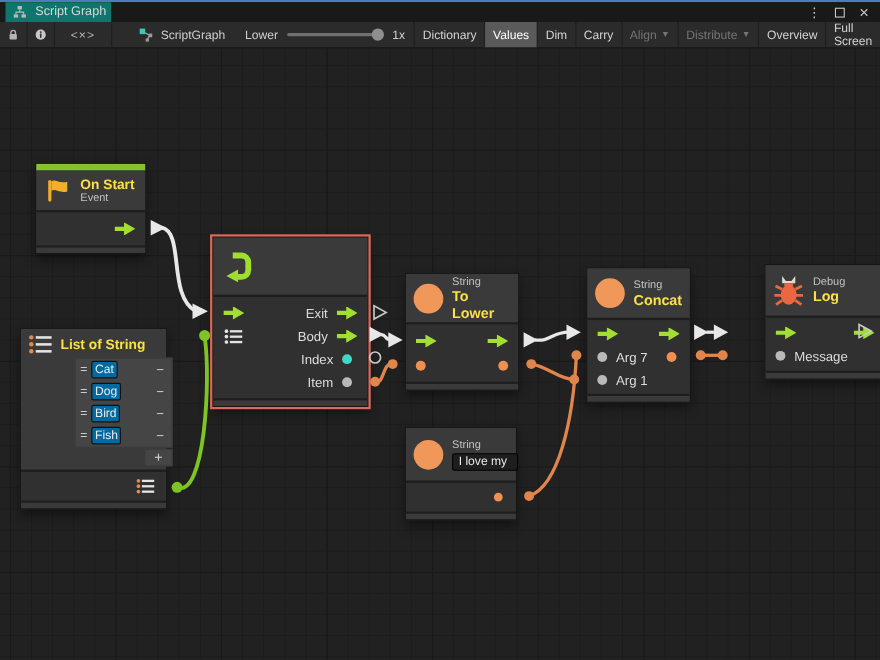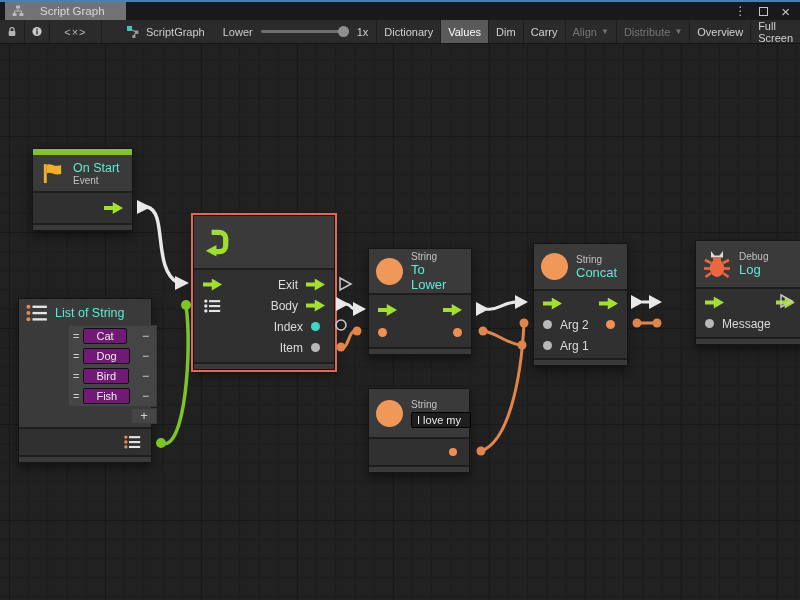--- a/index.html
+++ b/index.html
@@ -3,21 +3,21 @@
 <meta charset="utf-8">
 <style>
   * { margin:0; padding:0; box-sizing:border-box; }
   html,body { width:800px; height:600px; overflow:hidden; background:#1a1a1a;
     font-family:"Liberation Sans", sans-serif; -webkit-font-smoothing:antialiased; }
   .window { position:relative; width:800px; height:600px; background:#191919; }
 
   
   .focus-line { height:2px; background:#4a7cbf; }
   .titlebar { height:18px; background:#191919; display:flex; align-items:stretch; }
-  .tab { background:#737373; display:flex; align-items:center; gap:16px; padding:0 21px 0 7px;
+  .tab { background:#0f766e; display:flex; align-items:center; gap:8px; padding:0 4px 0 7px;
          margin-left:5px; color:#d8d8d8; font-size:11.5px; }
   .win-controls { margin-left:auto; display:flex; align-items:center; gap:13px; padding-right:10px;
                   color:#c5c5c5; font-size:12px; }
   .maxbox { width:9px; height:9px; border:1.5px solid #c5c5c5; display:inline-block; }
 
   .toolbar { height:24px; background:#2b2b2b; border-bottom:1px solid #141414;
              display:flex; align-items:stretch; color:#cfcfcf; font-size:11px; }
   .tbtn { display:flex; align-items:center; justify-content:center; padding:0 7px; }
   .tsep { width:1px; background:#1e1e1e; }
   .code-btn { width:68px; color:#b8b8b8; letter-spacing:1px; }
@@ -41,21 +41,21 @@
       linear-gradient(#1c1c1c 1px, transparent 1px),
       linear-gradient(90deg,#1c1c1c 1px, transparent 1px);
     background-size:96px 96px, 96px 96px, 19.2px 19.2px, 19.2px 19.2px;
     background-position:9px -4px, 9px -4px, 9px -4px, 9px -4px; }
 
   .node { position:absolute; background:#303030; border:1px solid #151515;
           box-shadow:0 5px 10px rgba(0,0,0,.45); color:#e6e6e6; }
   .node.selected { outline:2px solid #e0685a; }
   .nhead { background:#3a3a3a; display:flex; align-items:center; gap:8px; padding:0 9px 0 7px; }
   .ncat { font-size:10px; color:#c2c2c2; }
-  .ntitle { font-size:12.5px; color:#5eead4; }
+  .ntitle { font-size:12.5px; color:#fde047;font-weight:bold; }
   .nbody { border-top:2px solid #1e1e1e; background:#303030; }
   .nfoot { border-top:2px solid #1e1e1e; background:#3a3a3a; height:7px; }
   .prow { display:flex; align-items:center; padding:0 9px; gap:8px; }
   .plabel { font-size:12px; color:#dcdcdc; }
   .sp { flex:1; }
   .event-strip { height:6px; background:#86c22d; }
 
   .farrow { width:19px; height:12px; background:#a3df33; flex:0 0 auto;
     clip-path:polygon(0 34%,46% 34%,46% 0,100% 50%,46% 100%,46% 66%,0 66%); }
   .pdot { width:9px; height:9px; border-radius:50%; flex:0 0 auto; }
@@ -63,22 +63,22 @@
   .pdot.gray { background:#b9b9b9; }
   .pdot.cyan { background:#3fd8c7; }
   .bigdot { width:27px; height:27px; border-radius:50%; background:#f0975a; flex:0 0 auto; }
 
   .checkbox { width:13px; height:13px; background:#262626; border:1px solid #0f0f0f; }
 
   
   .inspector { margin:3px 0 0 43px; width:89px; background:#454545; border:1px solid #3a3a3a; }
   .lrow { display:flex; align-items:center; height:20px; padding:0 4px; gap:4px; }
   .handle { color:#cfcfcf; font-size:11px; }
-  .lval { background:#701a75; border:1px solid #101010; border-radius:2px; color:#ececec;
-          font-size:11px; padding:1px 12px; }
+  .lval { background:#0369a1; border:1px solid #101010; border-radius:2px; color:#ececec;
+          font-size:11px; padding:1px 2px; }
   .lminus { margin-left:auto; color:#d5d5d5; font-size:12px; padding:0 3px; }
   .plusrow { display:flex; justify-content:flex-end; margin:1px 0 0 43px; width:89px; }
   .plusbtn { width:26px; height:16px; background:#454545; border:1px solid #3a3a3a;
              color:#d5d5d5; font-size:13px; line-height:14px; text-align:center; }
   .strfield { background:#1e1e1e; border:1px solid #000; border-radius:2px; color:#e8e8e8;
               font-size:11px; padding:1px 5px; width:60px; font-family:"Liberation Sans",sans-serif; }
 
   .wires { position:absolute; inset:0; pointer-events:none; }
 </style>
 </head>
@@ -308,21 +308,21 @@
         </div>
       </div>
       <div class="nbody" style="padding:2px 0">
         <div class="prow" style="height:21px">
           <span class="farrow"></span>
           <span class="sp"></span>
           <span class="farrow"></span>
         </div>
         <div class="prow" style="height:21px">
           <span class="pdot gray"></span>
-          <span class="plabel">Arg 2</span>
+          <span class="plabel">Arg 7</span>
           <span class="sp"></span>
           <span class="pdot orange" style="margin-right:3px"></span>
         </div>
         <div class="prow" style="height:21px">
           <span class="pdot gray"></span>
           <span class="plabel">Arg 1</span>
           <span class="sp"></span>
         </div>
       </div>
       <div class="nfoot"></div>

